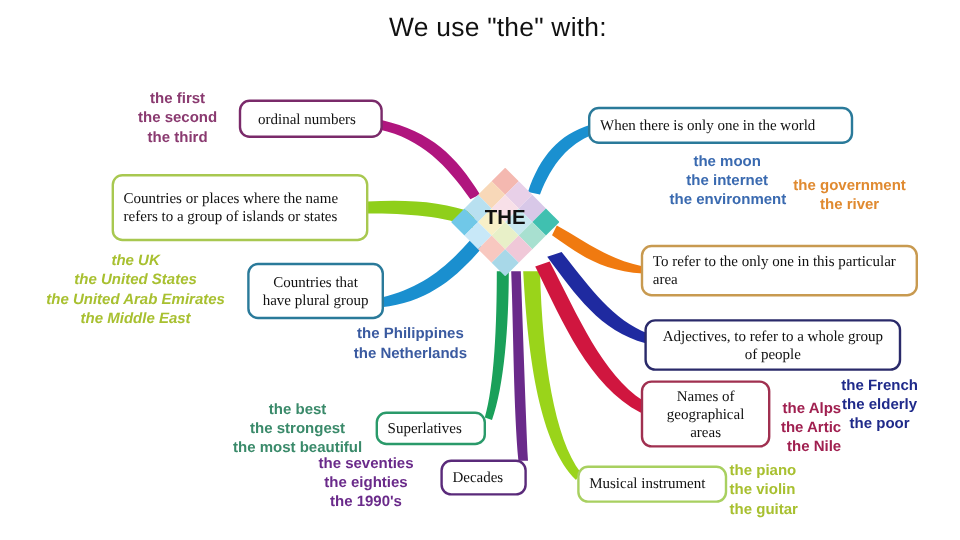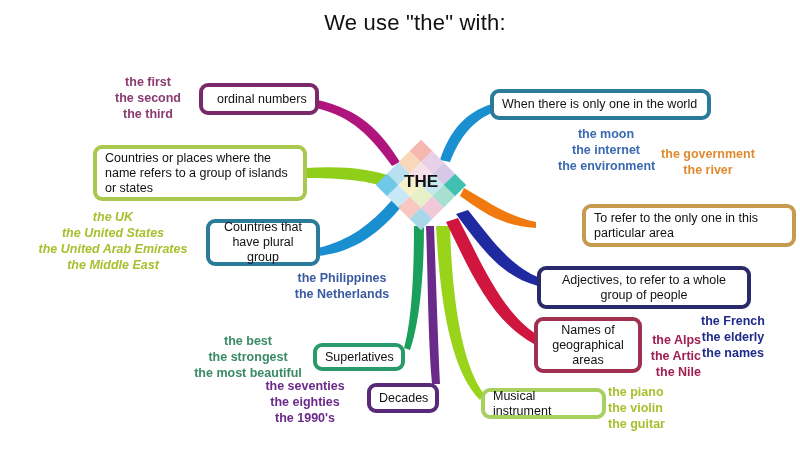--- a/index.html
+++ b/index.html
@@ -8,24 +8,25 @@
     background: #ffffff;
     font-family: "Liberation Sans", sans-serif;
   }
   .title {
     position: absolute; left: 0; top: 10px; width: 800px;
     text-align: center; font-size: 22px; color: #111; letter-spacing: 0.2px;
     padding-left: 30px; box-sizing: border-box;
   }
   svg.branches { position: absolute; left: 0; top: 0; }
   .box {
-    position: absolute; background: #fff; border: 4px solid #0369a1;
+    position: absolute; background: #fff; border: 2px solid #0369a1;
     border-radius: 9px; font-size: 12.5px; color: #111; line-height: 15px;
     box-sizing: border-box; display: flex; align-items: center;
     padding: 4px 8px;
+    font-family: Liberation Serif, serif;
   }
   .box.center { justify-content: center; text-align: center; }
   .ex {
     position: absolute; font-size: 12.5px; line-height: 16px; text-align: center;
     white-space: nowrap;
   }
   .ex div { display: block; font-weight: bold; }
   .ex.italic { font-style: italic; }
   .hub {
     position: absolute; left: 376px; top: 140px; width: 90px; height: 90px;
@@ -110,21 +111,21 @@
 </div>
 
 <div class="box center" style="left:534px;top:317px;width:108px;height:56px;border-color:#a03050;">
   <span>Names of geographical areas</span>
 </div>
 
 <div class="box center" style="left:537px;top:266px;width:214px;height:43px;border-color:#2a2a6a;">
   <span>Adjectives, to refer to a whole group of people</span>
 </div>
 
-<div class="box" style="left:534px;top:204px;width:214px;height:43px;border-color:#c89a50;margin-left:48px;">
+<div class="box" style="left:534px;top:204px;width:231px;height:43px;border-color:#c89a50;">
   <span>To refer to the only one in this particular area</span>
 </div>
 
 <div class="box" style="left:490px;top:89px;width:221px;height:31px;border-color:#2a7a9a;">
   <span>When there is only one in the world</span>
 </div>
 
 <div class="ex" style="left:108px;top:74px;width:80px;color:#8a3a70;">
   <div>the first</div>
   <div>the second</div>
@@ -163,21 +164,21 @@
 
 <div class="ex" style="left:647px;top:332px;width:54px;text-align:right;color:#a02050;">
   <div>the Alps</div>
   <div>the Artic</div>
   <div>the Nile</div>
 </div>
 
 <div class="ex" style="left:700px;top:313px;width:66px;color:#1f2a8a;">
   <div>the French</div>
   <div>the elderly</div>
-  <div>the names</div>
+  <div>the poor</div>
 </div>
 
 <div class="ex" style="left:660px;top:146px;width:96px;color:#e08a30;">
   <div>the government</div>
   <div>the river</div>
 </div>
 
 <div class="ex" style="left:558px;top:126px;width:96px;color:#3a6ab0;">
   <div>the moon</div>
   <div>the internet</div>

